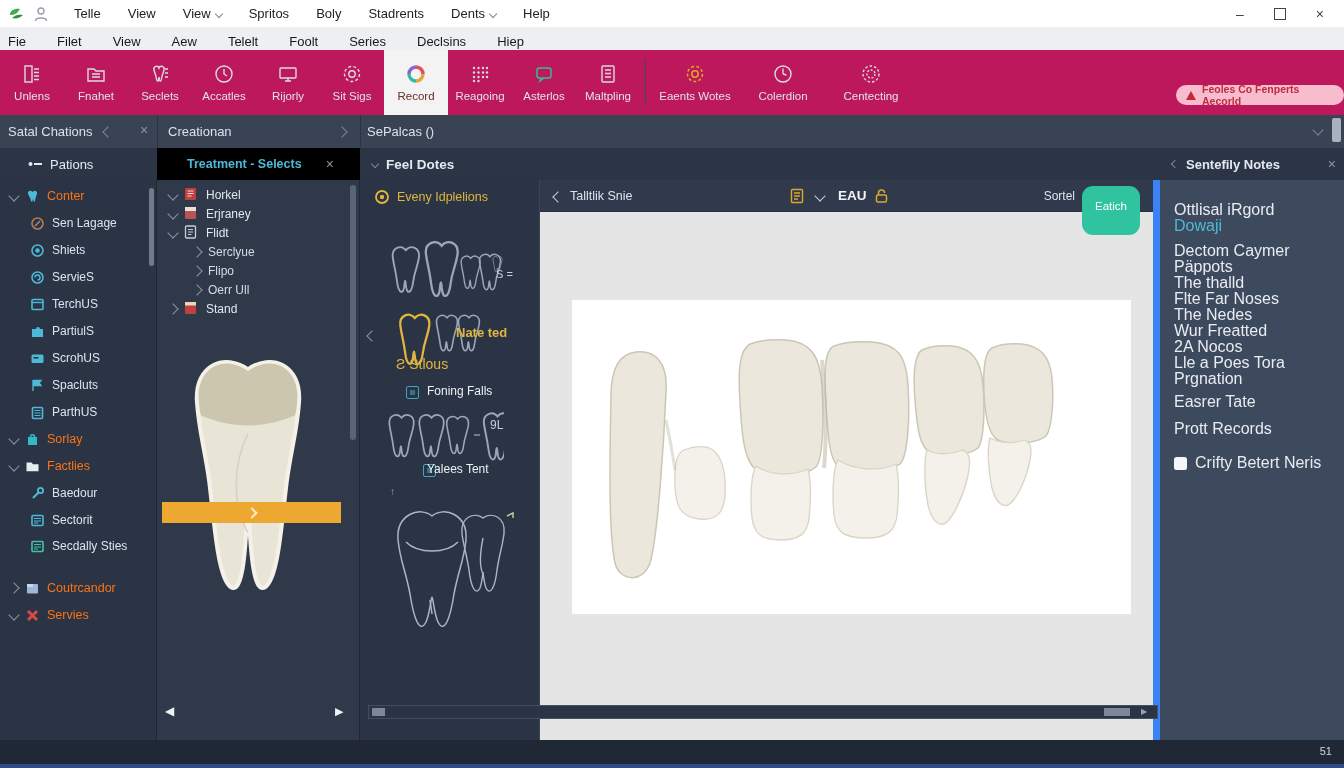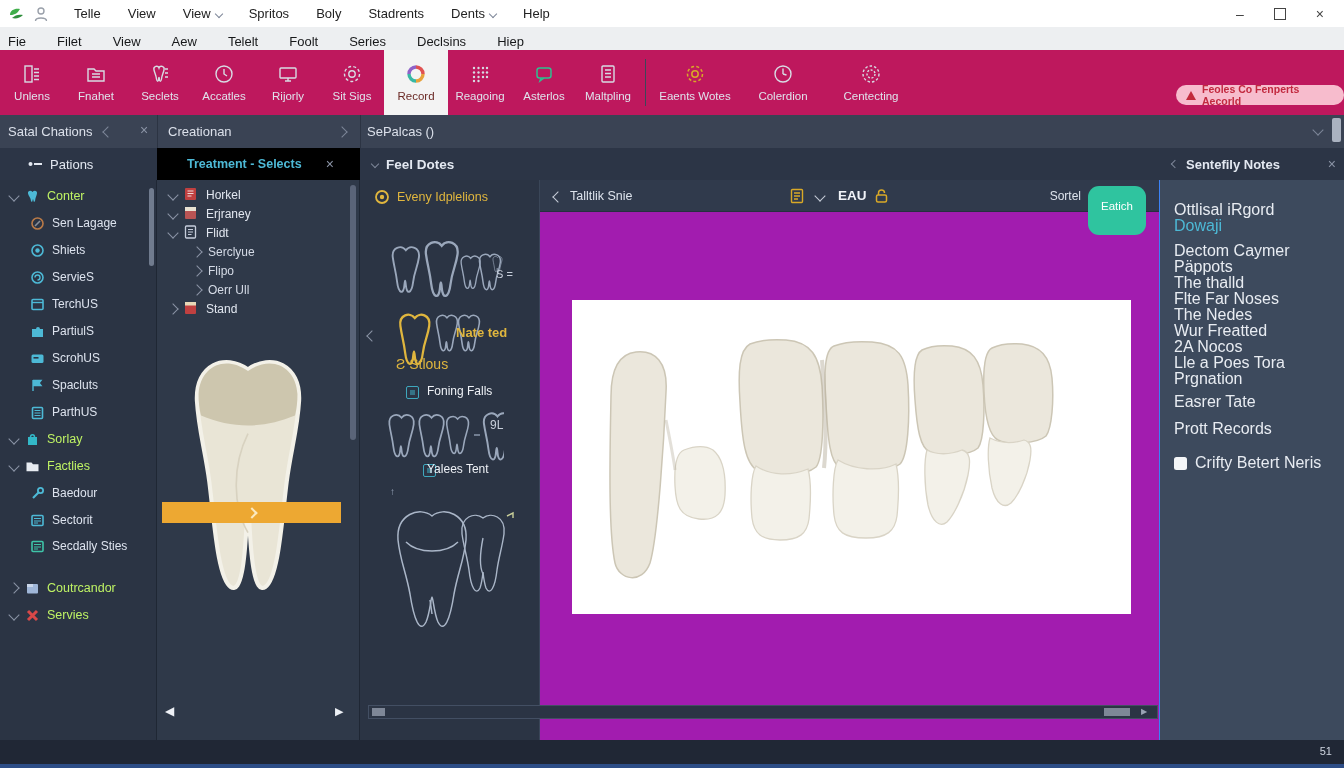--- a/index.html
+++ b/index.html
@@ -33,28 +33,28 @@
   .chev{display:inline-block;width:7px;height:7px;border-right:1.6px solid currentColor;border-bottom:1.6px solid currentColor}
   .chev.down{transform:rotate(45deg)}
   .chev.right{transform:rotate(-45deg)}
   .chev.left{transform:rotate(135deg)}
   .dim{color:#7d8698}
   .xmark{color:#8b94a6;font-size:14px}
   
   .sidebar{left:0;top:180px;width:157px;height:560px;background:#2b3444;border-right:1px solid #1f2734;box-sizing:border-box}
   .treecol{left:157px;top:180px;width:203px;height:560px;background:#2f3949;border-right:1px solid #1f2734;box-sizing:border-box}
   .midcol{left:360px;top:180px;width:180px;height:560px;background:#2b3444;border-right:1px solid #3a4658;box-sizing:border-box}
-  .canvascol{left:540px;top:180px;width:620px;height:560px;background:#a21caf;border-right:1px solid #3b82f6;box-sizing:border-box}
+  .canvascol{left:540px;top:180px;width:620px;height:560px;background:#e5e5e5;border-right:7px solid #3b82f6;box-sizing:border-box}
   .rightcol{left:1160px;top:180px;width:184px;height:560px;background:#3d4a5d}
   
   .sb-list{padding-top:8px}
   .sb-row{display:flex;align-items:center;gap:7px;height:16px;margin-bottom:11px;padding-left:10px;
           color:#dde3ee;font-size:12px;white-space:nowrap}
   .sb-row.child{padding-left:30px}
-  .sb-row.root{color:#bef264;font-size:12.5px}
+  .sb-row.root{color:#f97316;font-size:12.5px}
   .sb-row .chev{color:#8b94a6;flex:0 0 auto}
   .sb-row.tall{height:30px;align-items:flex-start}
   .sb-row.tall .wrap2{width:86px;white-space:normal;line-height:14px}
   .si{width:15px;height:15px;flex:0 0 auto;display:inline-flex}
   
   .tr-list{padding-top:7px}
   .tr-row{display:flex;align-items:center;gap:7px;height:15px;margin-bottom:4px;padding-left:12px;color:#e2e7f0;font-size:12px}
   .tr-row.sub{padding-left:36px;color:#d5dbe6}
   .tr-row .chev{color:#8b94a6;flex:0 0 auto}
   

